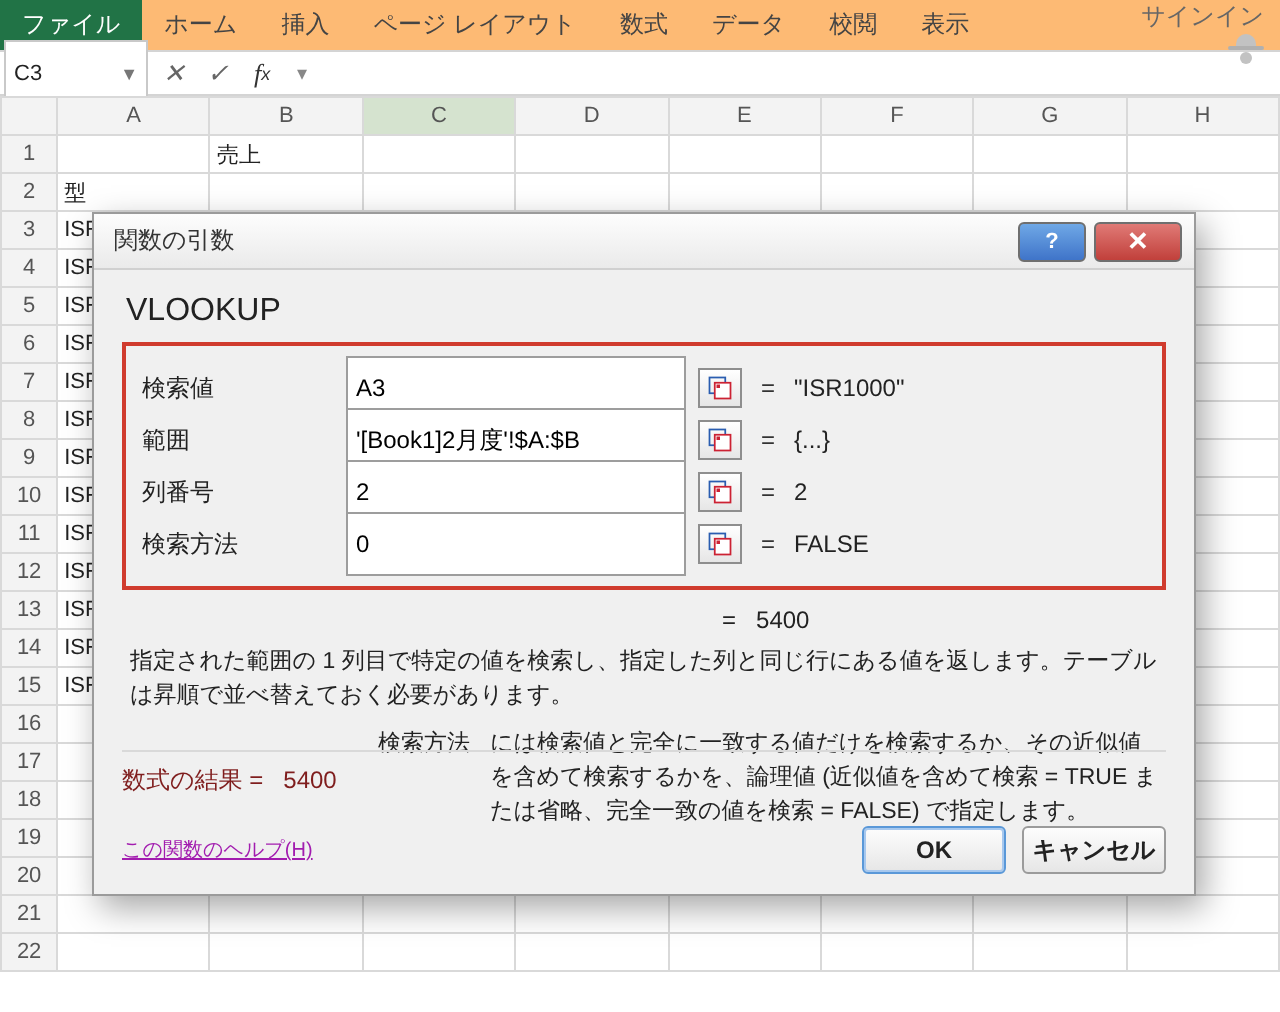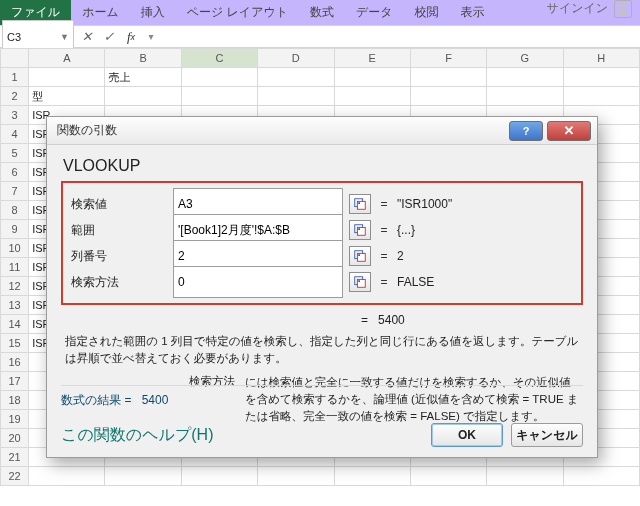--- a/index.html
+++ b/index.html
@@ -1,22 +1,22 @@
 <!DOCTYPE html>
 <html><head>
 <meta charset="utf-8">
 <style>
   * { box-sizing: border-box; margin: 0; padding: 0; font-family: "Meiryo UI", "MS PGothic", sans-serif; }
   body { width: 640px; height: 506px; background: #fff; overflow: hidden; position: relative; font-size: 12px; color: #222; }
 
   
-  .ribbon { height: 26px; background: #c4b5fd; border-bottom: 1px solid #d4d4d4; display: flex; align-items: stretch; }
+  .ribbon { height: 26px; background: #fdba74; border-bottom: 1px solid #d4d4d4; display: flex; align-items: stretch; }
   .ribbon-tab { padding: 0 11px; font-size: 12px; display: flex; align-items: center; color: #444; cursor: default; }
   .ribbon-tab.file { background: #217346; color: #fff; }
-  .ribbon-right { margin-left: auto; display: flex; align-items: flex-start; gap: 6px; padding-right: 8px; color: #666; }
+  .ribbon-right { margin-left: auto; display: flex; align-items: flex-end; gap: 6px; padding-right: 8px; color: #666; flex-direction: column; }
   .user-icon { width: 18px; height: 18px; border: 1px solid #b0b0b0; border-radius: 2px; position: relative; }
   .user-icon::before { content:""; position:absolute; top:2px; left:5px; width:6px; height:6px; border-radius:50%; background:#c2c2c2; }
   .user-icon::after { content:""; position:absolute; bottom:1px; left:3px; width:10px; height:6px; border-radius:5px 5px 0 0; background:#c2c2c2; }
 
   
   .fxrow { height: 22px; display: flex; align-items: center; border-bottom: 1px solid #d4d4d4; background:#fff; }
   .namebox { width: 72px; height: 20px; margin: 0 2px; border: 1px solid #c9c9c9; padding: 16px 4px; display:flex; align-items:center; justify-content:space-between; font-size:11px; background:#fff; }
   .namebox .drop { color:#777; font-size:9px; }
   .fx-btn { width: 22px; height: 20px; border:1px solid transparent; display:flex; align-items:center; justify-content:center; color:#666; font-style: italic; font-family: "Times New Roman", serif; font-size: 13px; }
   .fx-btn.fx { color:#333; }
@@ -30,21 +30,21 @@
   table.grid th { background: #f3f3f3; color:#555; text-align:center; }
   table.grid th.rowhdr { width: 28px; }
   table.grid th.col { width: 76px; }
   table.grid th.col.active { background: #d5e3cf; }
   table.grid td { background:#fff; }
   .corner { width:28px; background:#f3f3f3; border:1px solid #d9d9d9; }
 
   
   .backdrop { position:absolute; inset:0; }
   .dialog {
-    position: absolute; left: 46px; top: 116px; width: 552px; height: 342px;
+    position: absolute; left: 46px; top: 106px; width: 552px; height: 342px;
     background: #f0f0f0; border: 1px solid #9b9b9b; box-shadow: 4px 6px 16px rgba(0,0,0,.35);
   }
   .titlebar { height: 28px; background: linear-gradient(#fdfdfd,#eaeaea); border-bottom:1px solid #d0d0d0;
               display:flex; align-items:center; padding: 0 6px 0 10px; }
   .titlebar .title { font-size: 12px; color:#333; }
   .titlebar .spacer { flex:1; }
   .win-btn { width: 34px; height: 20px; margin-left:4px; border-radius:3px; border:1px solid #6f6f6f;
              display:flex; align-items:center; justify-content:center; font-size:11px; color:#fff; }
   .win-help { background: linear-gradient(#6fa8e6,#3f74c9); }
   .win-close { background: linear-gradient(#e07a76,#c1403b); width:44px; }
@@ -63,23 +63,23 @@
   .arg-val { font-size:12px; color:#222; }
 
   .result-line { text-align: left; padding: 8px 0 4px 300px; font-size:12px; color:#222; }
   .desc { font-size: 11.5px; color:#222; line-height: 1.45; padding: 2px 4px 8px 4px; }
   .arg-desc { display:flex; gap: 10px; font-size:11.5px; color:#222; padding: 0 4px 6px 4px; }
   .arg-desc .lbl { width: 170px; text-align:right; flex:none; }
   .arg-desc .txt { flex:1; line-height:1.45; }
 
   .dlg-divider { border-top:1px solid #d9d9d9; margin: 6px 0; }
   .dlg-footer { position:absolute; left:14px; right:14px; bottom:10px; }
-  .formula-result { font-size:12px; color:#0c4a6e; margin-bottom: 14px; }
+  .formula-result { font-size:12px; color:#7f1d1d; margin-bottom: 14px; }
   .footer-row { display:flex; align-items:center; }
-  .help-link { color:#0f766e; font-size:16px; cursor:pointer; }
+  .help-link { color:#a21caf; text-decoration: underline; font-size:10px; cursor:pointer; }
   .footer-row .spacer { flex:1; }
   .btn { min-width: 72px; height: 24px; background: linear-gradient(#fdfdfd,#e6e6e6); border:1px solid #9b9b9b;
          border-radius:3px; font-size:12px; color:#222; padding: 0 4px; margin-left:8px; cursor:default;font-weight:bold; }
   .btn.primary { border-color:#5a98d8; box-shadow: 0 0 0 1px #a7c8ee inset; }
 </style>
 </head>
 <body>
 
 <div class="ribbon">
   <div class="ribbon-tab file">ファイル</div>

